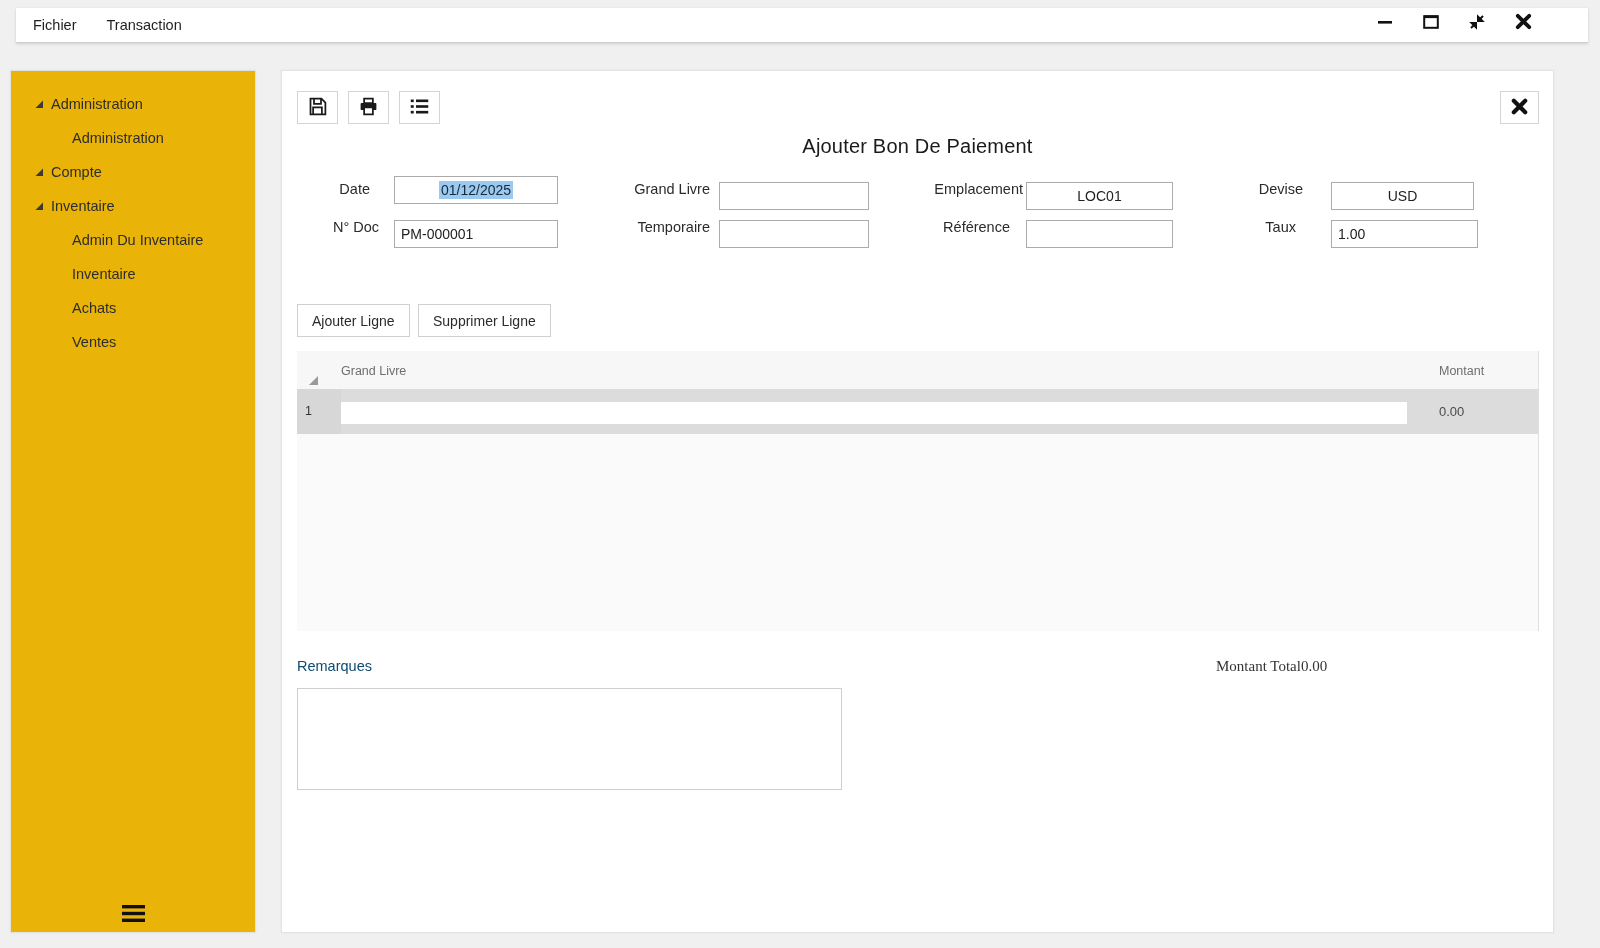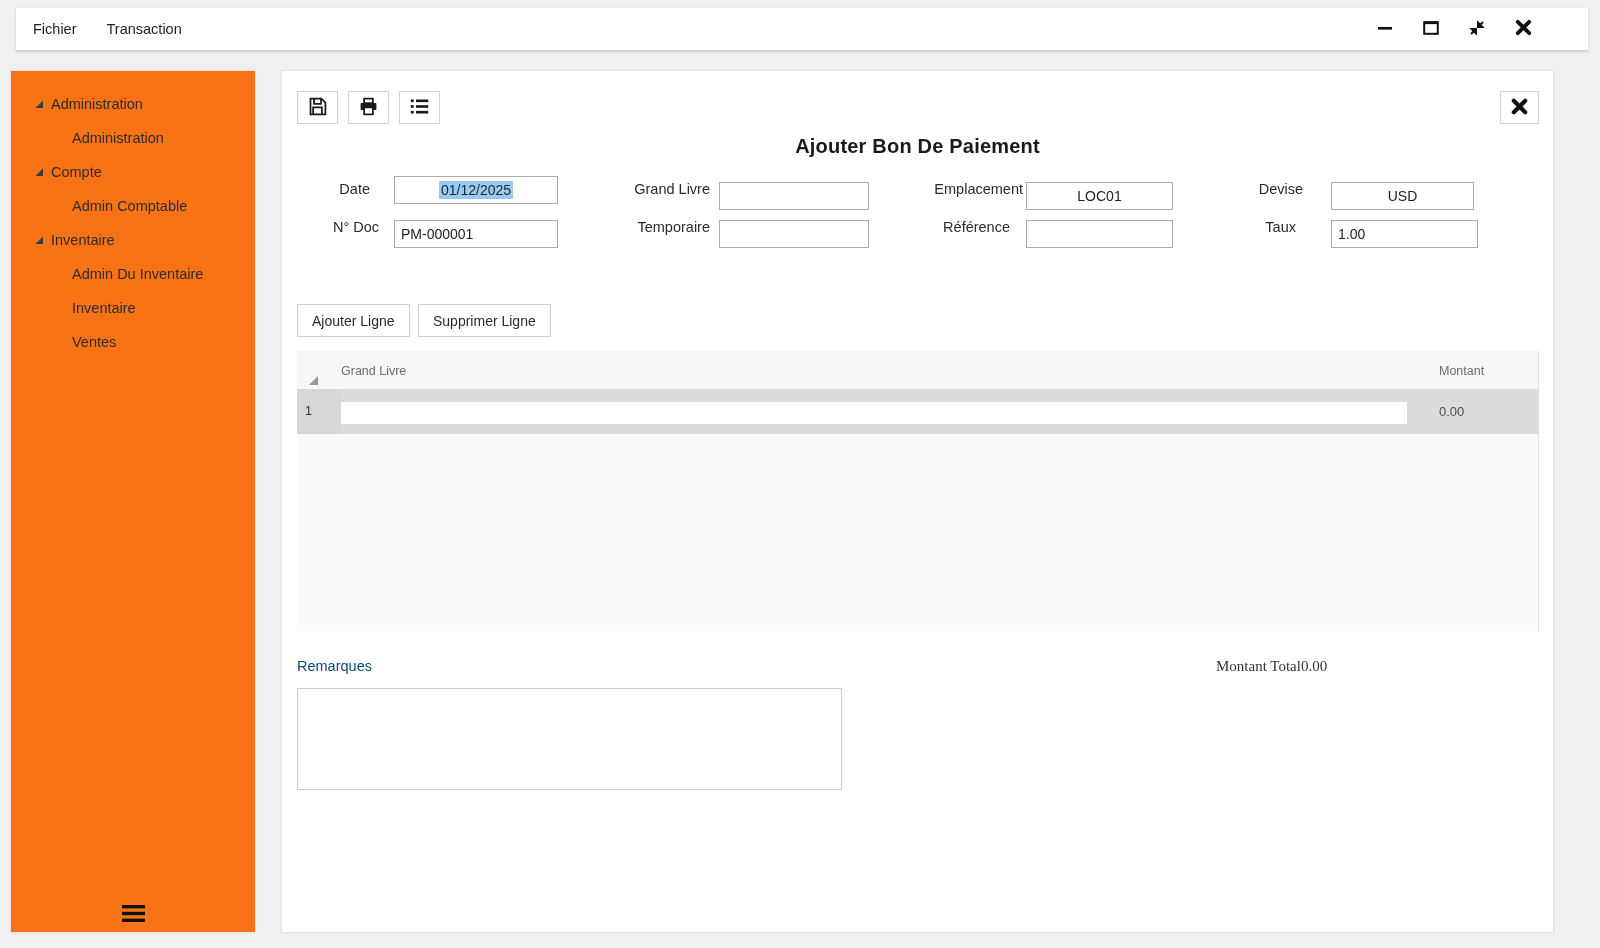--- a/index.html
+++ b/index.html
@@ -1,50 +1,50 @@
 <!DOCTYPE html>
 <html><head>
 <meta charset="utf-8">
 <style>
   * { margin:0; padding:0; box-sizing:border-box; }
   html,body { width:1600px; height:948px; overflow:hidden; }
   body { font-family:"Liberation Sans", sans-serif; background:#f0f0f0; color:#1c1c1c; }
   .stage { position:relative; width:1600px; height:948px; }
 
   
-  .menubar { position:absolute; left:16px; top:8px; width:1572px; height:43px;
+  .menubar { position:absolute; left:16px; top:8px; width:1572px; height:35px;
     background:#fff; border-bottom:1px solid #cfcfcf; box-shadow:0 1px 3px rgba(0,0,0,.14);
-    display:flex; align-items:center; }
+    display:flex; align-items:flex-start; }
   .menu-items { display:flex; align-items:center; padding-left:2px; height:100%; }
   .menu-item { padding:0 15px; font-size:14.5px; color:#1f1f1f; line-height:45px; cursor:default; }
   .win-controls { margin-left:auto; display:flex; align-items:center; gap:16px; padding-right:50px; }
   .win-btn { width:30px; height:30px; background:transparent; border:none; display:flex;
     align-items:center; justify-content:center; cursor:default; }
 
   
   .sidebar { position:absolute; left:10px; top:70px; width:246px; height:863px;
-    background:#f97316; border:1px solid #e3e3e3; box-shadow:0 0 2px rgba(0,0,0,.06); }
+    background:#eab308; border:1px solid #e3e3e3; box-shadow:0 0 2px rgba(0,0,0,.06); }
   .tree { padding-top:16px; }
   .tree-row { height:34px; display:flex; align-items:center; font-size:14.5px; color:#2d2d2d; }
   .tree-group .tri { width:9px; height:9px; margin-left:24px; margin-right:7px; flex:0 0 auto; }
   .tree-group .tri svg { display:block; }
   .tree-child .child-box { margin-left:58px; padding:5px 10px 5px 3px; border-radius:1px; }
   .tree-child.selected .child-box { background:#ececec; }
   .burger { position:absolute; bottom:4px; left:50%; transform:translateX(-50%);
     width:34px; height:26px; display:flex; align-items:center; justify-content:center; }
 
   
   .main { position:absolute; left:281px; top:70px; width:1273px; height:863px;
     background:#fff; border:1px solid #e3e3e3; box-shadow:0 0 2px rgba(0,0,0,.06); }
 
   .tool-btn { position:absolute; top:20px; width:41px; height:33px; background:#fff;
     border:1px solid #d4d4d4; display:flex; align-items:center; justify-content:center; }
 
   .doc-title { position:absolute; top:64px; left:0; width:100%; text-align:center;
-    font-size:20px; font-weight:bold; color:#1a1a1a; letter-spacing:.2px; }
+    font-size:20px; font-weight:normal; color:#1a1a1a; letter-spacing:.2px; }
 
   .f-label { position:absolute; height:27px; line-height:27px; text-align:right;
     font-size:14.5px; color:#2b2b2b; }
   .f-input { position:absolute; height:28px; border:1px solid #ababab; background:#fff;
     font-family:"Liberation Sans", sans-serif; font-size:14px; color:#222; }
   input.f-input { padding:0 6px;margin-top:6px; }
   .f-input.center { text-align:center; }
   .date-box { display:flex; align-items:center; justify-content:center; }
   .date-box .sel { background:#9cc9ef; padding:1px 2px; font-size:14px; color:#14293b; }
 
@@ -141,37 +141,37 @@
       </div>
 
       <div class="tree-row tree-group">
         <span class="tri">
           <svg width="9" height="9" viewBox="0 0 9 9">
               <polygon points="8,0.5 8,8 0.5,8" fill="#3a3a3a"></polygon>
             </svg>
         </span>
         <span>Compte</span>
       </div>
-      <div class="tree-row tree-child">
-        <span class="child-box">Admin Comptable</span>
-      </div>
 
       <div class="tree-row tree-group">
         <span class="tri">
           <svg width="9" height="9" viewBox="0 0 9 9">
               <polygon points="8,0.5 8,8 0.5,8" fill="#3a3a3a"></polygon>
             </svg>
         </span>
         <span>Inventaire</span>
       </div>
       <div class="tree-row tree-child">
         <span class="child-box">Admin Du Inventaire</span>
       </div>
       <div class="tree-row tree-child">
         <span class="child-box">Inventaire</span>
+      </div>
+      <div class="tree-row tree-child">
+        <span class="child-box">Achats</span>
       </div>
       <div class="tree-row tree-child">
         <span class="child-box">Ventes</span>
       </div>
     </div>
 
     <div class="burger">
       <span>
         <svg width="23" height="17" viewBox="0 0 23 17">
           <rect x="0" y="0" width="23" height="3.4" fill="#111"></rect>

